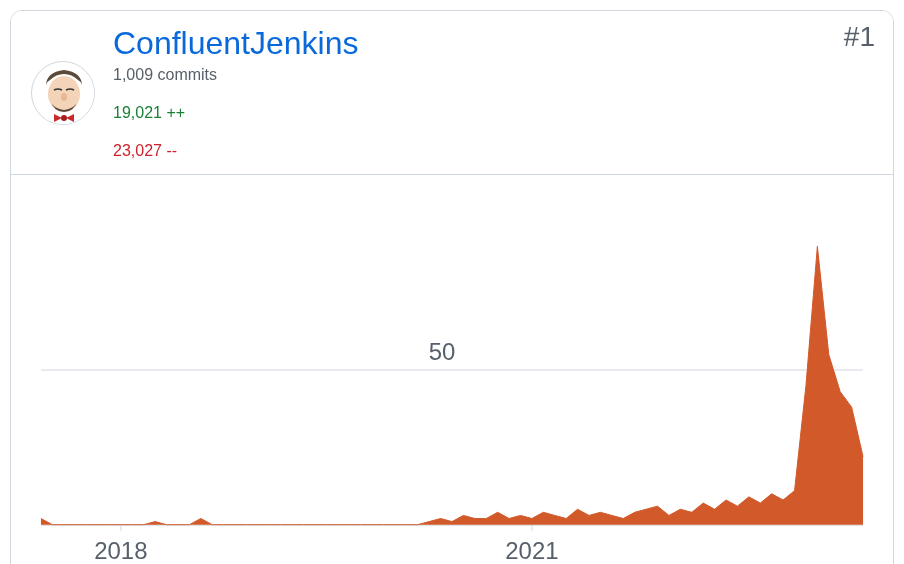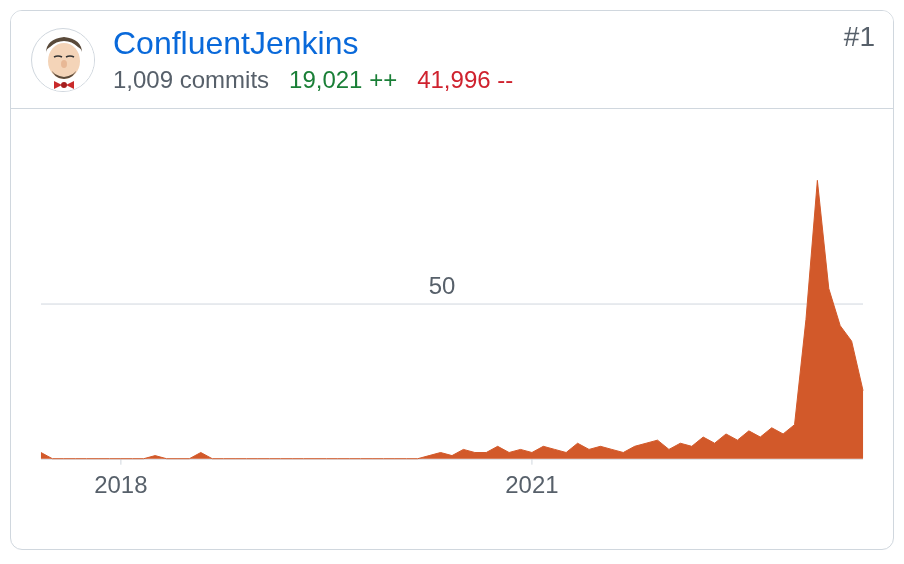--- a/index.html
+++ b/index.html
@@ -33,24 +33,25 @@
     background: #fff;
   }
   .user-info { flex-grow: 1; }
   .username {
     color: #0969da;
     font-size: 32px;
     font-weight: 400;
     margin-bottom: 4px;
   }
   .stats {
-    font-size: 24px;
+    font-size: 16px;
     color: #57606a;
     display: flex;
     gap: 20px;
+    flex-direction: column;
   }
   .stat-commits { color: #57606a; }
   .stat-add { color: #1a7f37; }
   .stat-del { color: #cf222e; }
   .rank {
     position: absolute;
     top: 10px;
     right: 18px;
     font-size: 28px;
     color: #57606a;
@@ -90,21 +91,21 @@
         <path d="M 22 52 L 30 56 L 22 60 Z" fill="#c92a2a"></path>
         <path d="M 42 52 L 34 56 L 42 60 Z" fill="#c92a2a"></path>
         <circle cx="32" cy="56" r="3" fill="#a51e1e"></circle>
       </svg>
     </div>
     <div class="user-info">
       <div class="username">ConfluentJenkins</div>
       <div class="stats">
         <span class="stat-commits">1,009 commits</span>
         <span class="stat-add">19,021 ++</span>
-        <span class="stat-del">41,996 --</span>
+        <span class="stat-del">23,027 --</span>
       </div>
     </div>
     <div class="rank">#1</div>
   </div>
 
   <div class="chart-area">
     <svg class="chart-svg" viewBox="0 0 864 380">
       <g id="chart-g">
           <line x1="20" x2="844" y1="165" y2="165" class="gridline"></line>
           <text x="422" y="155" class="axis-text" text-anchor="middle">50</text>

